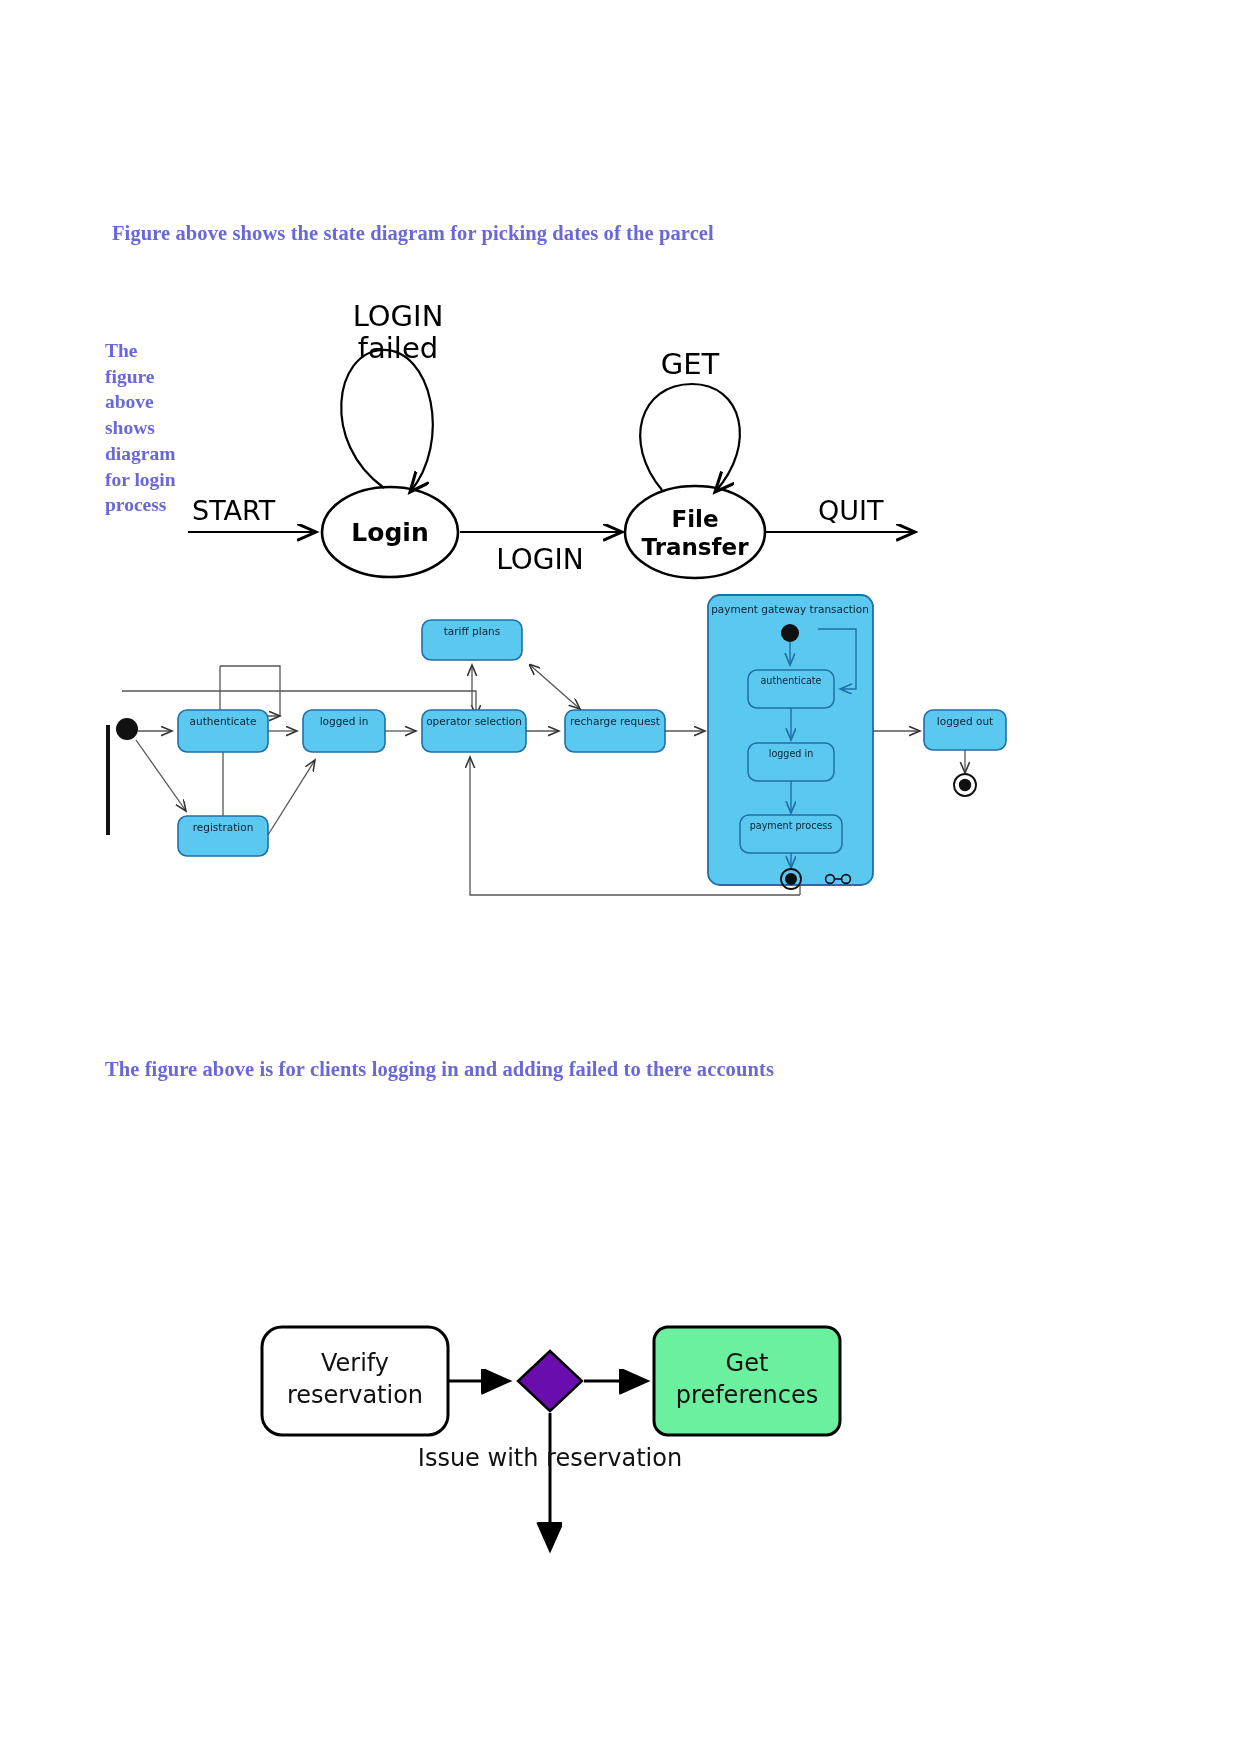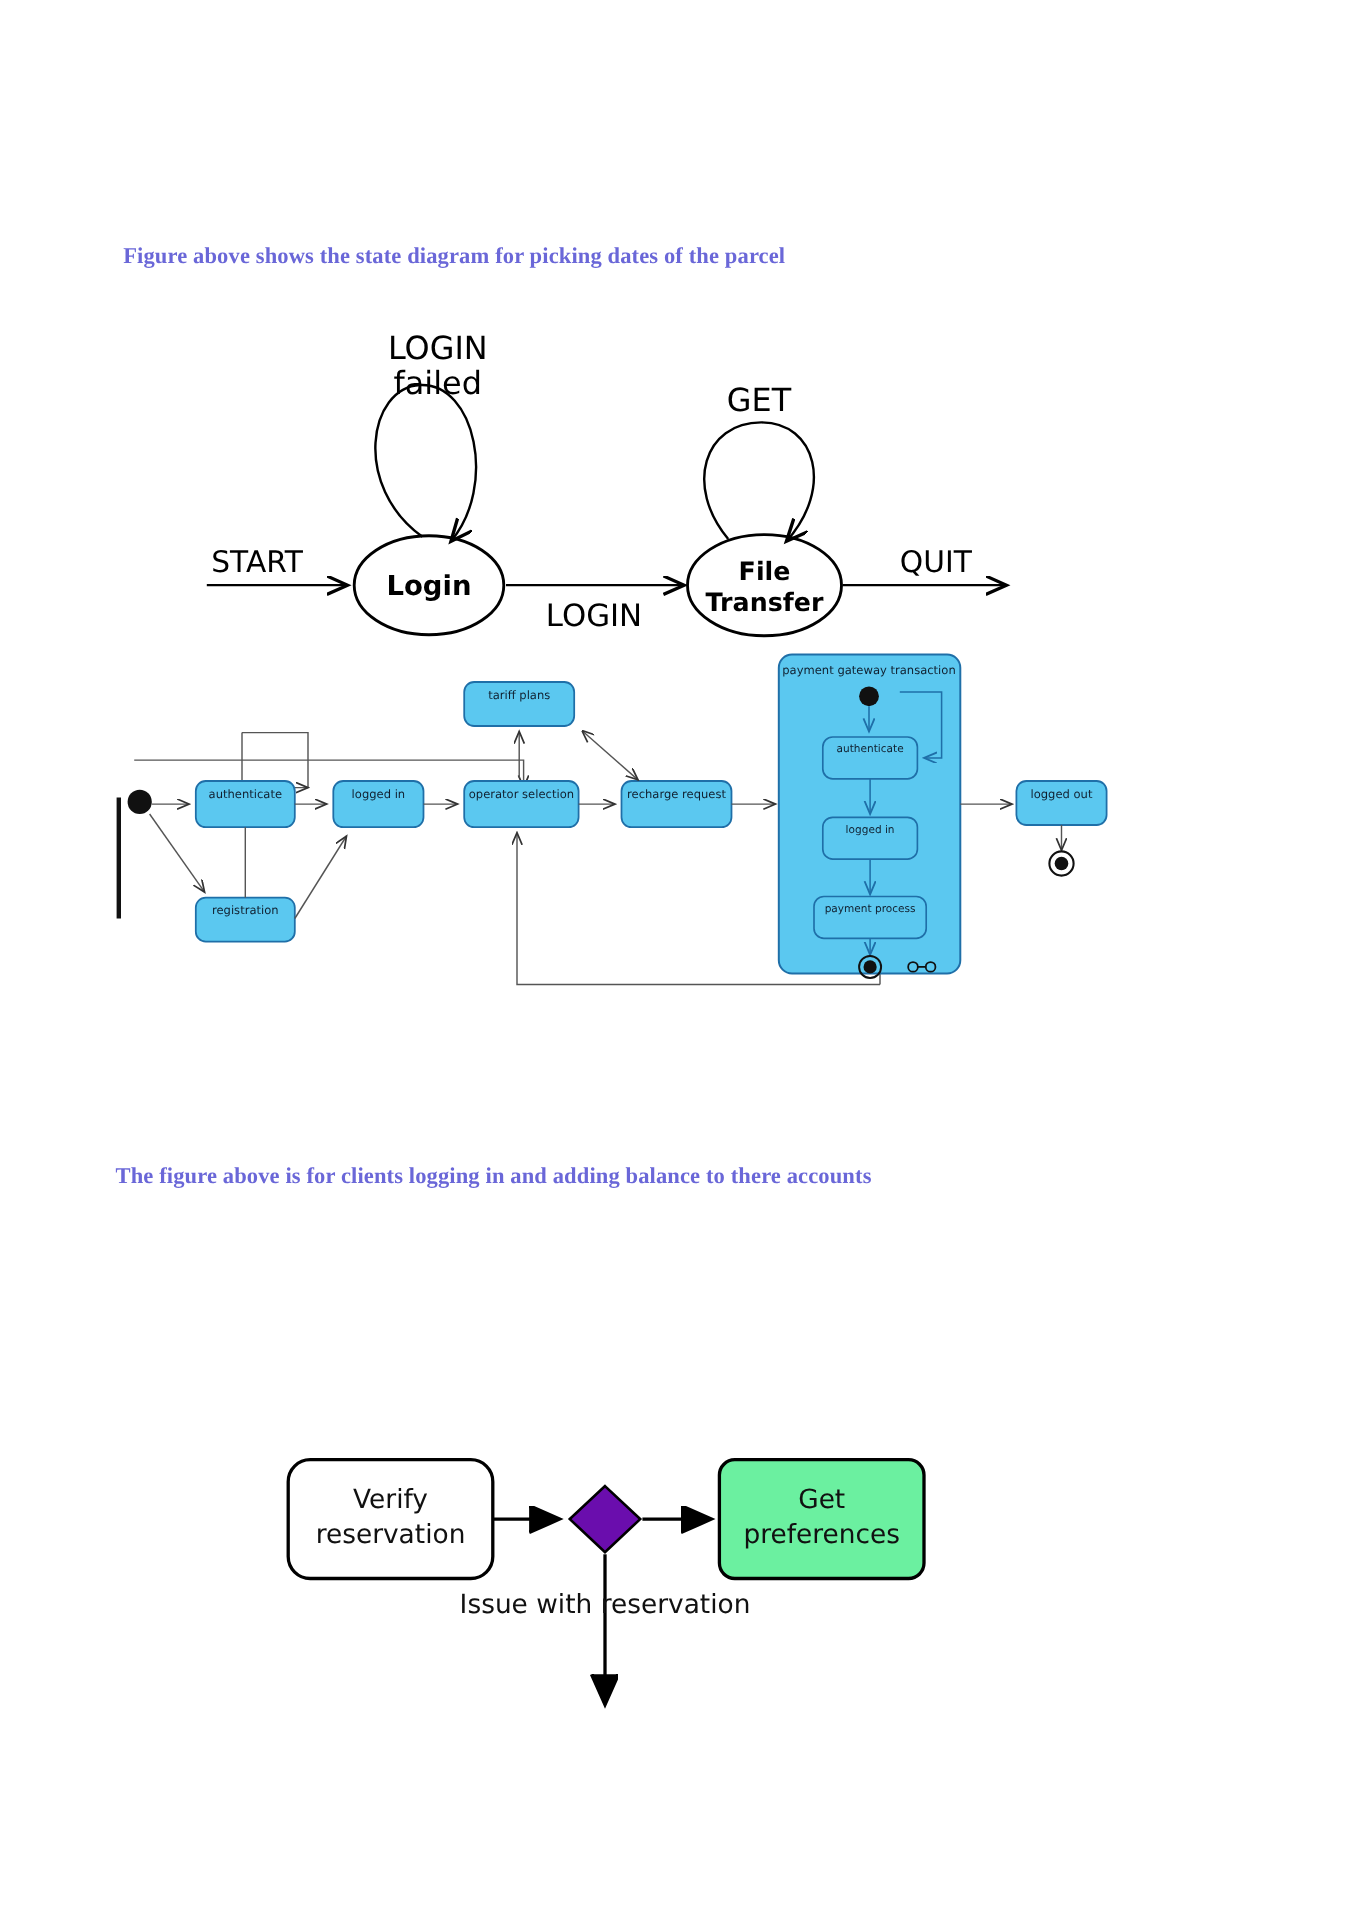--- a/index.html
+++ b/index.html
@@ -37,20 +37,21 @@
   svg{display:block;overflow:visible;}
   .st-txt{font-family:"DejaVu Sans",sans-serif;}
 </style>
 </head>
 <body>
 
 <div class="page">
 
   <div class="caption" id="cap-top">Figure above shows the state diagram for picking dates of the parcel</div>
 
+  <div class="sidecap">The figure above shows diagram for login process</div>
 
   <div class="figure" id="fig-ftp">
     <svg width="760" height="290" viewBox="0 0 760 290">
       <defs>
         <marker id="arrA" markerWidth="11" markerHeight="11" refX="9" refY="4" orient="auto">
           <path d="M0,0 L9,4 L0,8" fill="none" stroke="#000" stroke-width="1.4"></path>
         </marker>
       </defs>
 
       <line x1="18" y1="240" x2="146" y2="240" stroke="#000" stroke-width="2.1" marker-end="url(#arrA)"></line>
@@ -167,21 +168,21 @@
       <line x1="773" y1="146" x2="820" y2="146" stroke="#555" stroke-width="1.3" marker-end="url(#arrB)"></line>
       <rect x="824" y="125" width="82" height="40" rx="9" ry="9" fill="#5BC8F0" stroke="#1F6FA8" stroke-width="1.6"></rect>
       <text class="st-txt" x="865" y="140" font-size="10.5" text-anchor="middle" fill="#102030">logged out</text>
 
       <line x1="865" y1="165" x2="865" y2="188" stroke="#555" stroke-width="1.3" marker-end="url(#arrB)"></line>
       <circle cx="865" cy="200" r="11" fill="none" stroke="#111" stroke-width="1.9"></circle>
       <circle cx="865" cy="200" r="6.2" fill="#111"></circle>
     </svg>
   </div>
 
-  <div class="caption" id="cap-bottom">The figure above is for clients logging in and adding balance to there accounts</div>
+  <div class="caption" id="cap-bottom">The figure above is for clients logging in and adding failed to there accounts</div>
 
   <div class="figure" id="fig-reserve">
     <svg width="700" height="420" viewBox="0 0 700 420">
       <defs>
         <marker id="arrC" markerWidth="11" markerHeight="11" refX="9" refY="4" orient="auto">
           <path d="M0,0 L9,4 L0,8" fill="#000" stroke="#000" stroke-width="1.2"></path>
         </marker>
       </defs>
 
       <rect x="12" y="8" width="186" height="108" rx="20" ry="20" fill="#FFFFFF" stroke="#000" stroke-width="3"></rect>

